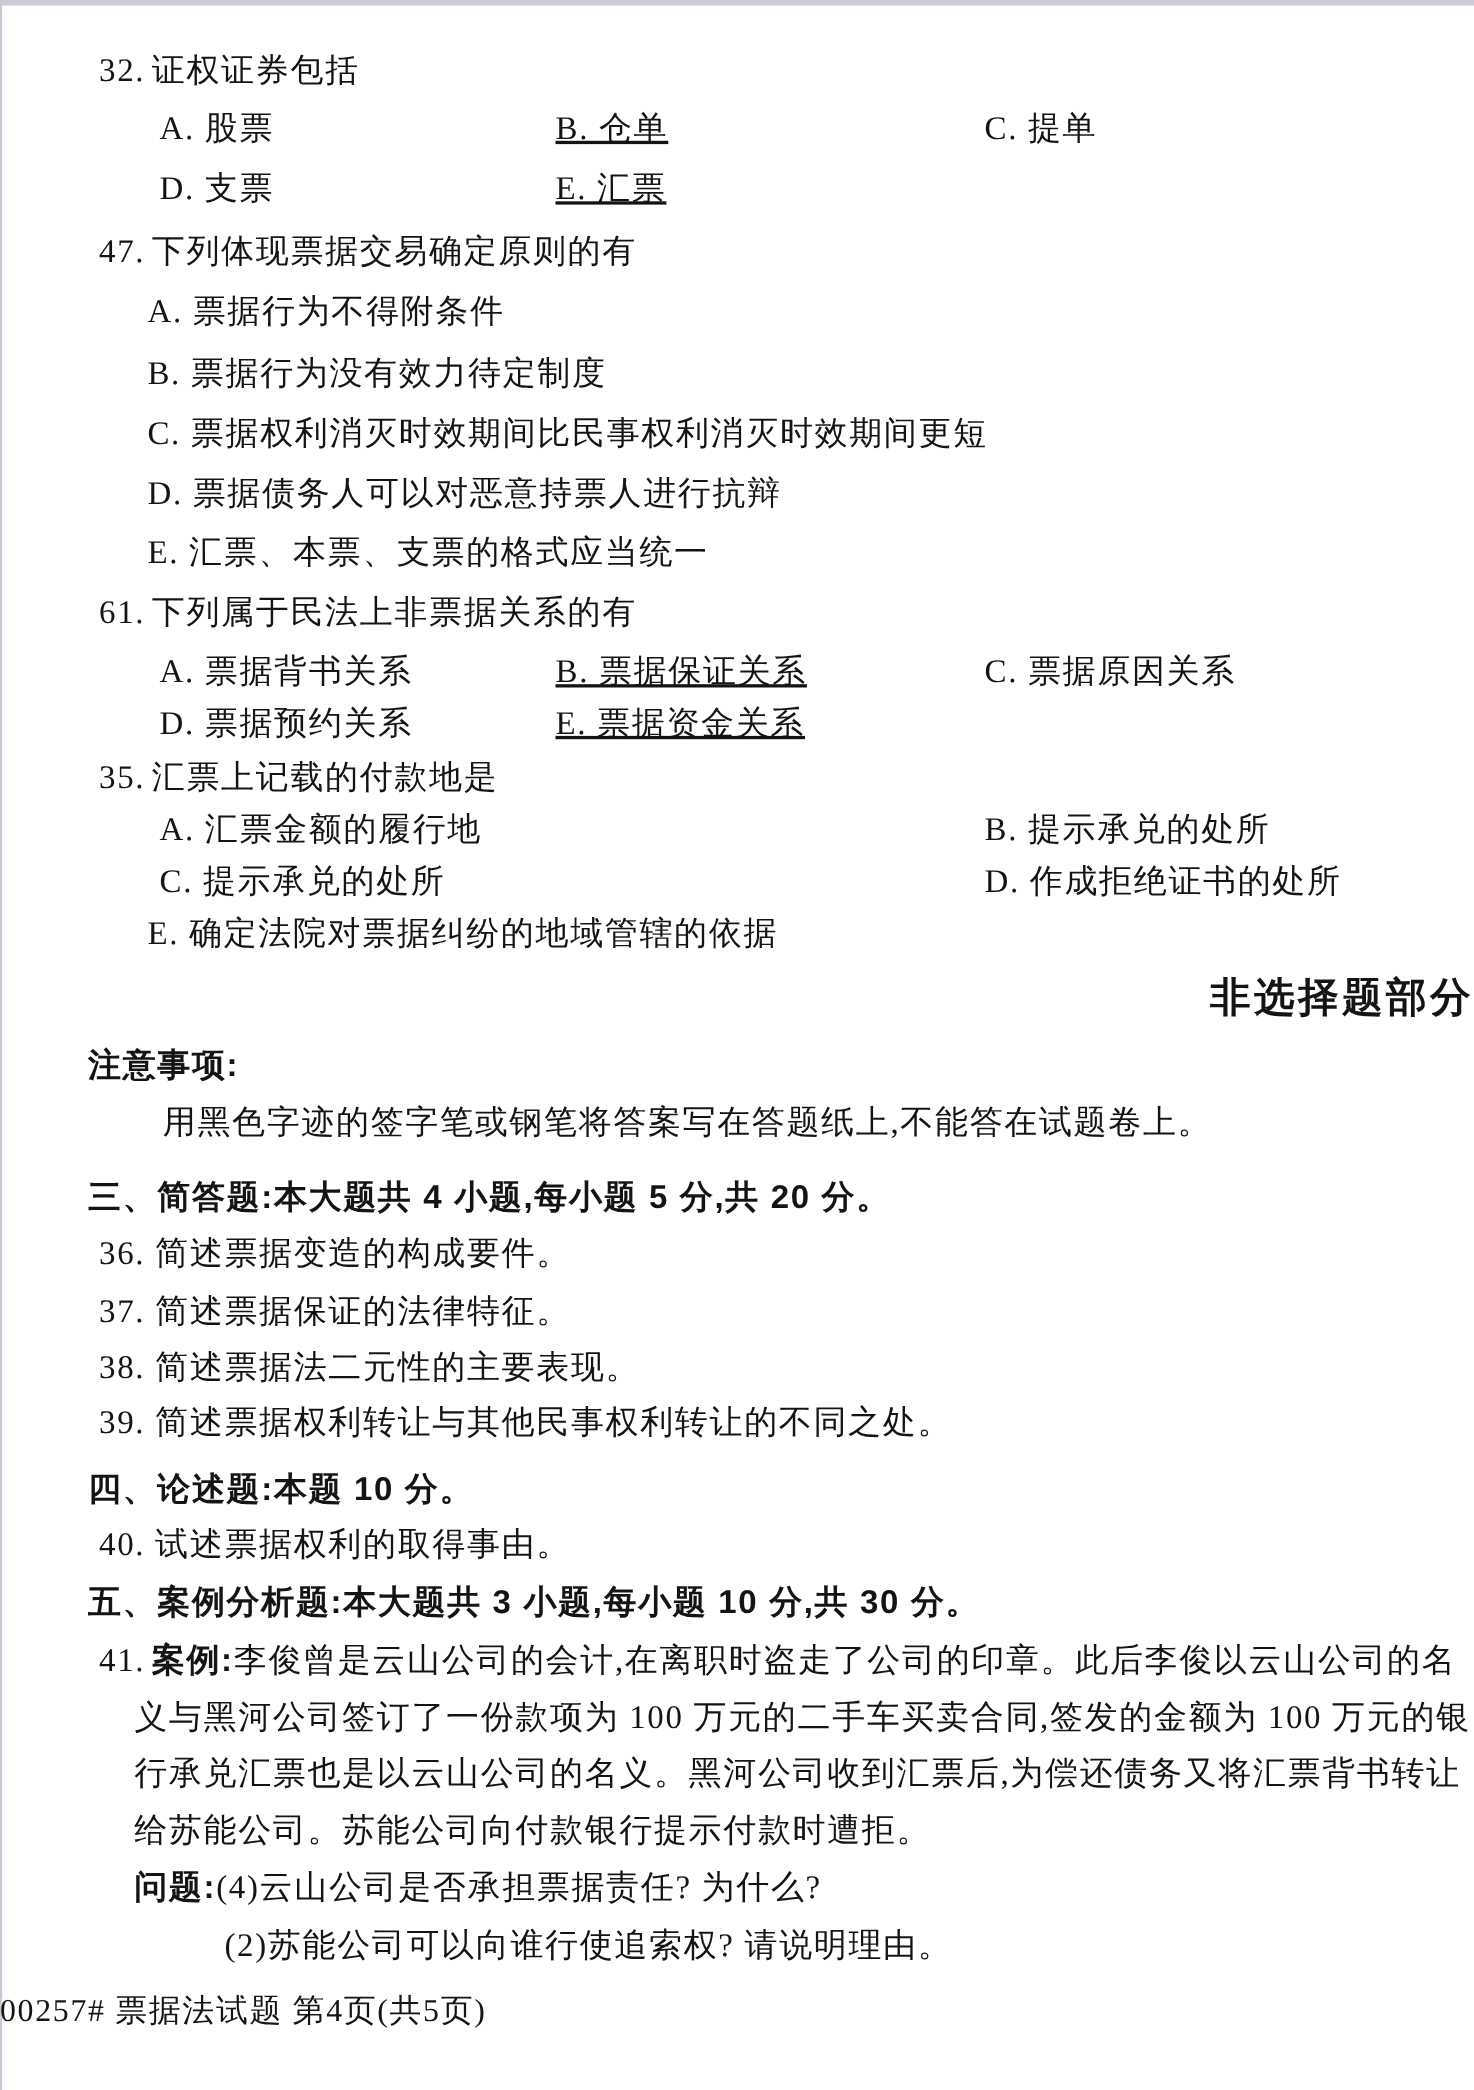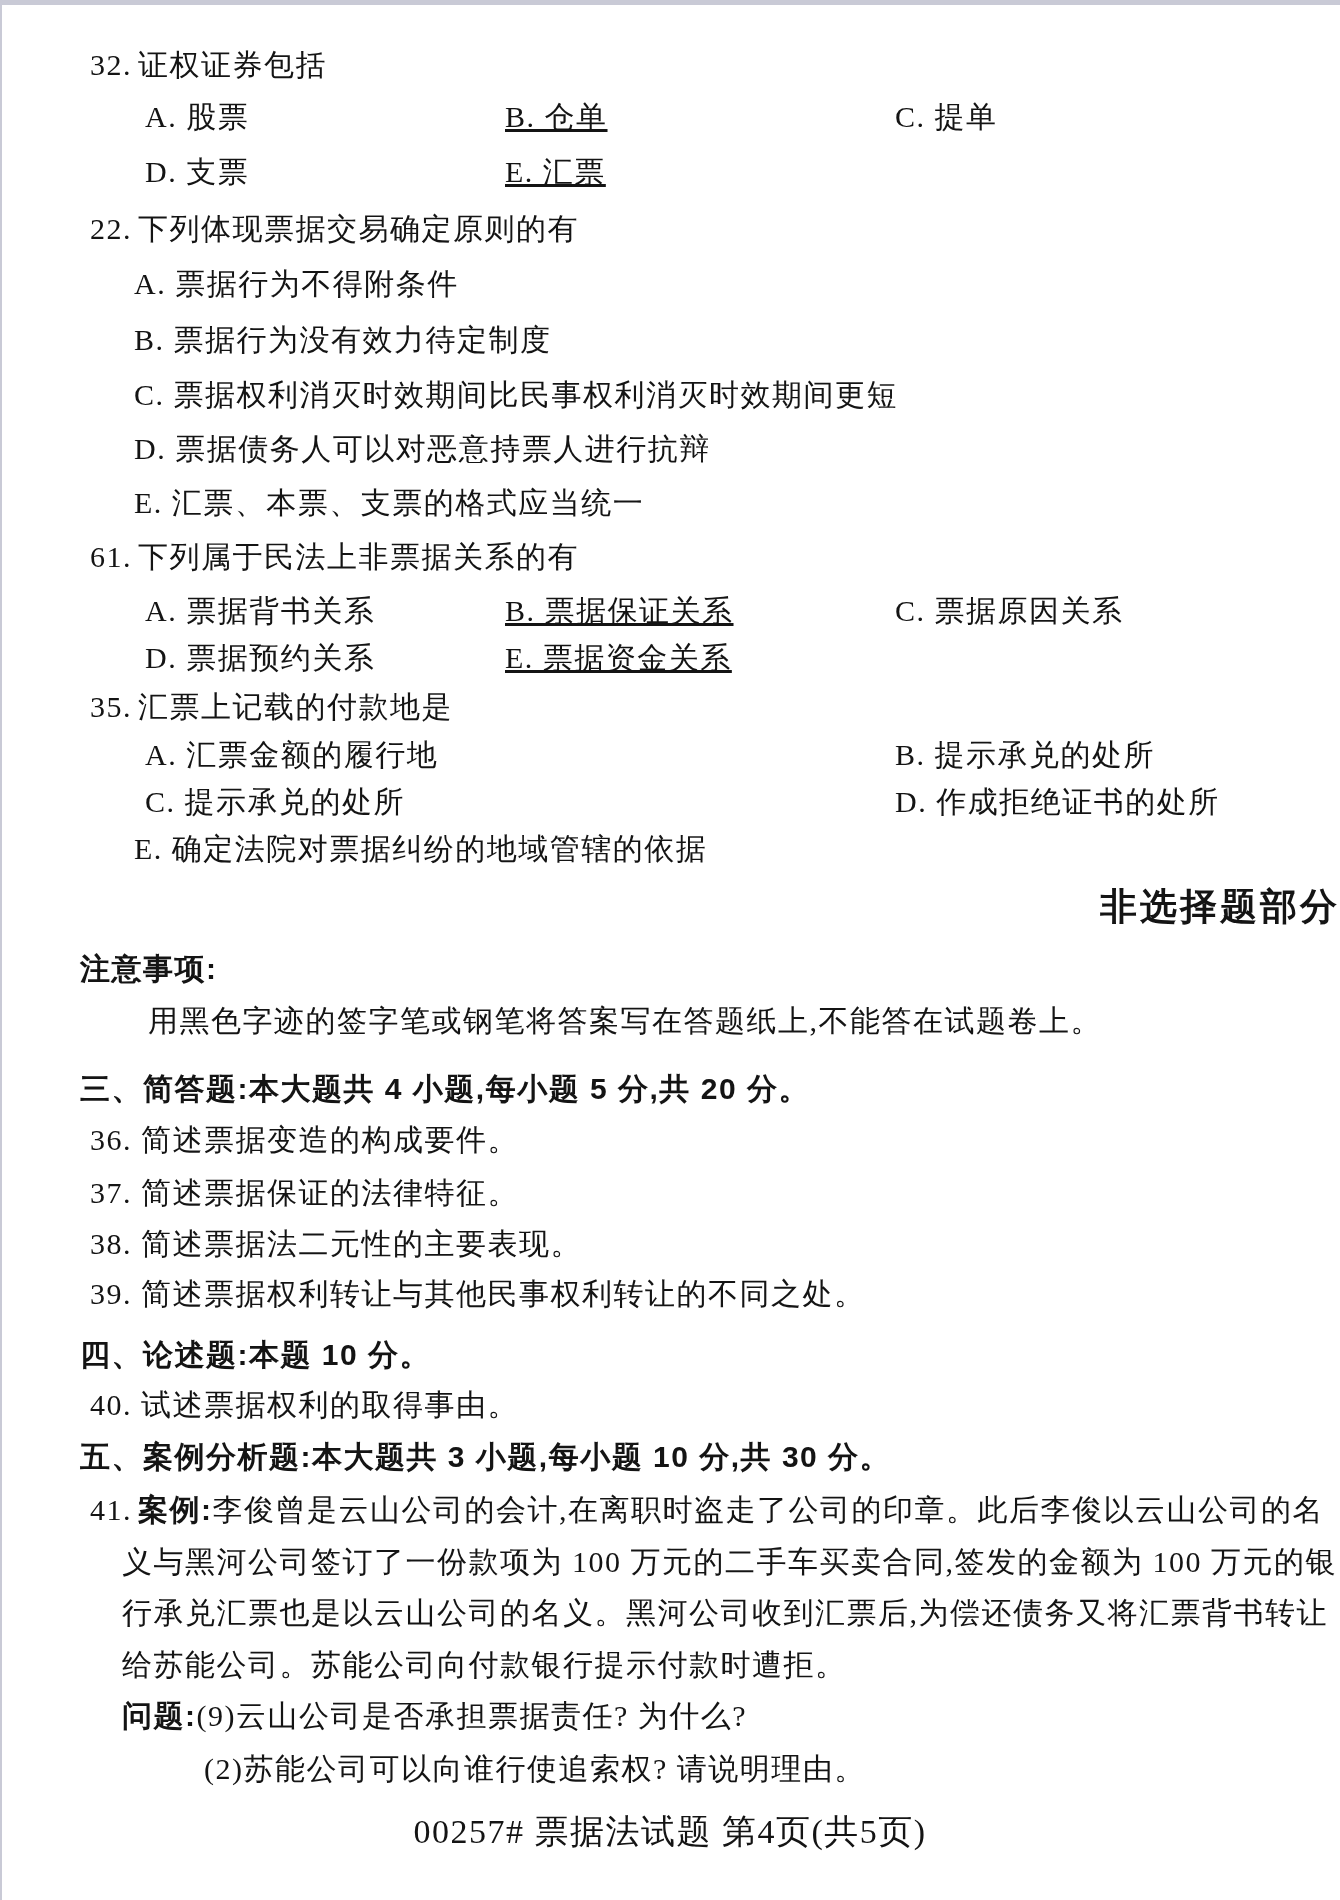--- a/index.html
+++ b/index.html
@@ -20,21 +20,21 @@
   .sub2-x{padding-left:204px;}
   .col{position:absolute;top:0;}
   .c1{left:145px;}
   .c2{left:505px;text-decoration:underline;}
   .c3{left:895px;}
   .c2w{left:895px;}
   .hei{font-family:"Liberation Sans","DejaVu Sans",sans-serif;font-weight:700;}
   .heading{font-family:"Liberation Sans","DejaVu Sans",sans-serif;font-weight:700;
     font-size:37px;text-align:right;letter-spacing:3px;}
   .kai{font-style:normal;}
-  .footer{text-align:center;font-size:34px;}
+  .footer{text-align:left;font-size:29px;}
 </style>
 </head>
 <body>
 
 <div class="scan-top"></div>
 <div class="scan-left"></div>
 
 <div class="line num-x" style="top:48px">
   <span class="qnum">32.</span><span>证权证券包括</span>
 </div>
@@ -42,21 +42,21 @@
   <span class="col c1">A. 股票</span>
   <span class="col c2">B. 仓单</span>
   <span class="col c3">C. 提单</span>
 </div>
 <div class="line" style="top:155px">
   <span class="col c1">D. 支票</span>
   <span class="col c2">E. 汇票</span>
 </div>
 
 <div class="line num-x" style="top:212px">
-  <span class="qnum">22.</span><span>下列体现票据交易确定原则的有</span>
+  <span class="qnum">47.</span><span>下列体现票据交易确定原则的有</span>
 </div>
 <div class="line opt-x" style="top:267px">A. 票据行为不得附条件</div>
 <div class="line opt-x" style="top:323px">B. 票据行为没有效力待定制度</div>
 <div class="line opt-x" style="top:378px">C. 票据权利消灭时效期间比民事权利消灭时效期间更短</div>
 <div class="line opt-x" style="top:432px">D. 票据债务人可以对恶意持票人进行抗辩</div>
 <div class="line opt-x" style="top:486px">E. 汇票、本票、支票的格式应当统一</div>
 
 <div class="line num-x" style="top:540px">
   <span class="qnum">61.</span><span>下列属于民法上非票据关系的有</span>
 </div>
@@ -99,17 +99,17 @@
 
 <div class="line sec-x hei" style="top:1440px">五、案例分析题:本大题共 3 小题,每小题 10 分,共 30 分。</div>
 
 <div class="line num-x" style="top:1493px">
   <span class="qnum">41.</span><span class="hei">案例:</span><span class="kai">李俊曾是云山公司的会计,在离职时盗走了公司的印章。此后李俊以云山公司的名</span>
 </div>
 <div class="line cont-x kai" style="top:1545px">义与黑河公司签订了一份款项为 100 万元的二手车买卖合同,签发的金额为 100 万元的银</div>
 <div class="line cont-x kai" style="top:1596px">行承兑汇票也是以云山公司的名义。黑河公司收到汇票后,为偿还债务又将汇票背书转让</div>
 <div class="line cont-x kai" style="top:1648px">给苏能公司。苏能公司向付款银行提示付款时遭拒。</div>
 <div class="line cont-x" style="top:1699px">
-  <span class="hei">问题:</span><span class="kai">(9)云山公司是否承担票据责任? 为什么?</span>
+  <span class="hei">问题:</span><span class="kai">(4)云山公司是否承担票据责任? 为什么?</span>
 </div>
 <div class="line sub2-x kai" style="top:1752px">(2)苏能公司可以向谁行使追索权? 请说明理由。</div>
 
 <div class="line footer" style="top:1812px">00257# 票据法试题 第4页(共5页)</div>
 
 </body></html>

